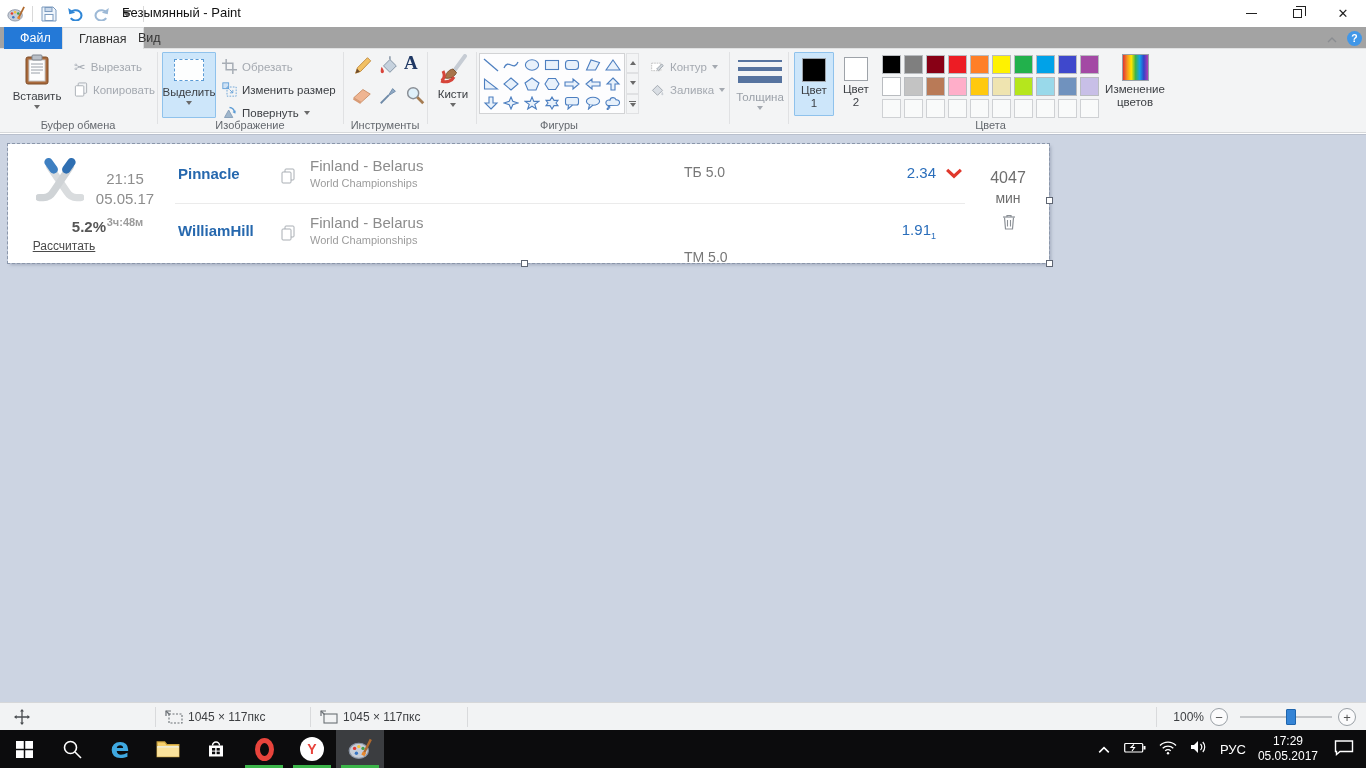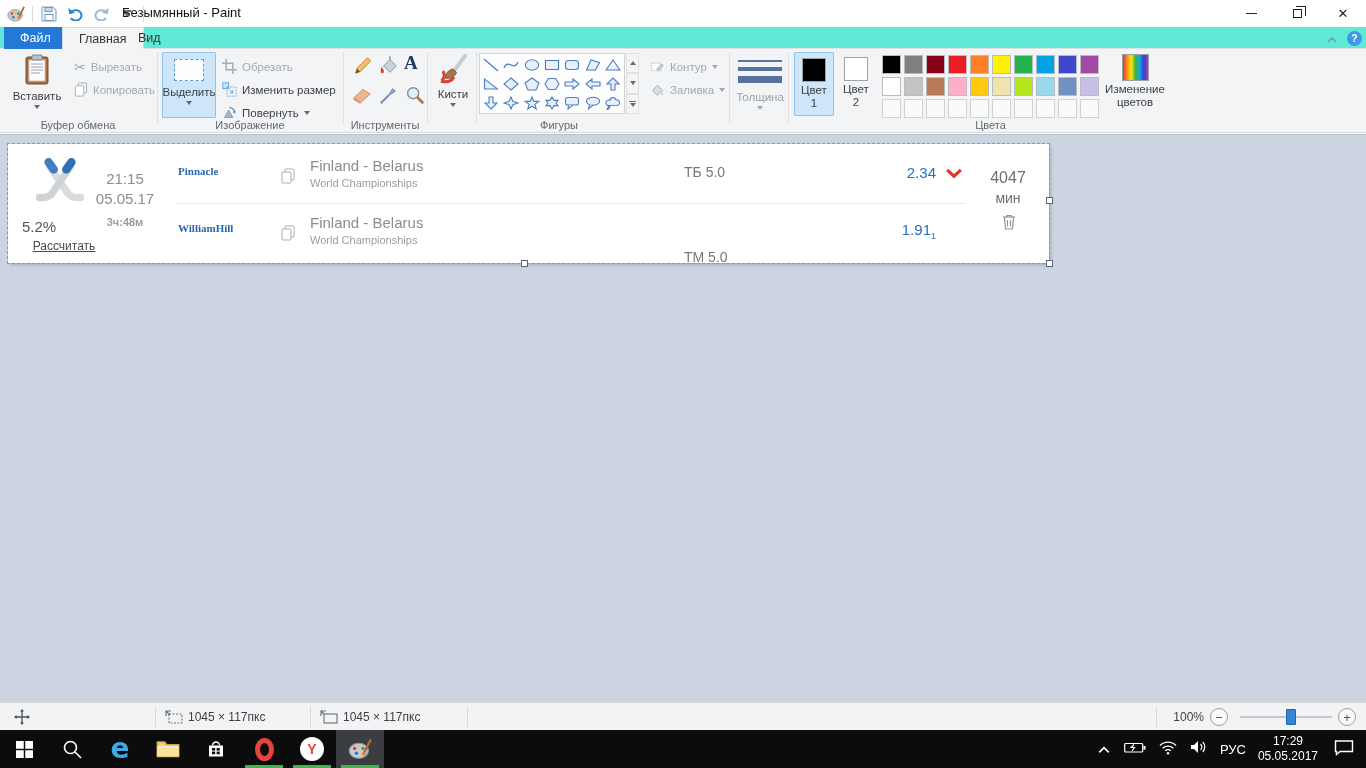--- a/index.html
+++ b/index.html
@@ -13,21 +13,21 @@
   .qat { position:absolute; left:6px; top:0; height:27px; display:flex; align-items:center; gap:6px; }
   .qat .sep { width:1px; height:16px; background:#d9d9d9; }
   .qat-btn { width:20px; height:20px; display:flex; align-items:center; justify-content:center; }
   .title-text { position:absolute; left:122px; top:5px; font-size:13px; color:#111; }
   .winbtn { position:absolute; top:0; width:46px; height:27px; display:flex; align-items:center; justify-content:center; color:#222; font-size:13px; }
   .restore-glyph { width:9px; height:9px; border:1px solid #222; position:relative; background:#fff; }
   .restore-glyph:before { content:""; position:absolute; left:2px; top:-4px; width:9px; height:9px; border:1px solid #222; border-bottom:none; border-left:none; }
   .caret { width:0; height:0; border-left:3.5px solid transparent; border-right:3.5px solid transparent; border-top:4px solid #6a6a6a; display:inline-block; }
 
   
-  .tabrow { position:absolute; left:0; top:27px; width:1366px; height:22px; background:#5eead4; border-bottom:1px solid #e0e1e2; }
+  .tabrow { position:absolute; left:0; top:27px; width:1366px; height:22px; background:#a3a3a3; border-bottom:1px solid #e0e1e2; }
   .tab { position:absolute; top:0; height:22px; padding:0 16px; font-size:12.5px; color:#333; display:flex; align-items:center; }
   .tab-file { left:4px; background:#2479d7; color:#fff; }
   .tab-home { left:62px; background:#f3f4f5; border:1px solid #dadbdc; border-bottom:1px solid #f3f4f5; height:23px; }
   .tab-view { left:122px; }
   .tab-extras { position:absolute; right:4px; top:0; height:22px; display:flex; align-items:center; gap:10px; }
   .help-circle { width:15px; height:15px; border-radius:50%; background:#4197e8; color:#fff; font-size:10.5px; font-weight:bold; display:flex; align-items:center; justify-content:center; }
 
   
   .ribbon { position:absolute; left:0; top:49px; width:1366px; height:84px; background:#f3f4f5; border-bottom:1px solid #d7d9db; }
   .grp-label { position:absolute; top:70px; font-size:11px; color:#64686e; text-align:center; }
@@ -50,21 +50,21 @@
   .colbtn-swatch { width:24px; height:24px; border:1px solid #9ea3a9; }
   .size-lines { display:flex; flex-direction:column; gap:5px; width:44px; margin-top:8px; }
   .rainbow { width:27px; height:27px; border:1px solid #98a0a8; background:linear-gradient(90deg,#e03333,#f69220,#ffe600,#3cb44a,#12a5e8,#3342c8,#b43cb4); }
 
   
   .workspace { position:absolute; left:0; top:134px; width:1366px; height:568px; background:#ccd4e2; border-top:1px solid #b9c0cd; }
   .canvas { position:absolute; left:8px; top:9px; width:1041px; height:119px; background:#ffffff; outline:1px dashed #8b97ab; box-shadow:2px 2px 3px rgba(90,100,125,.35); }
   .handle { position:absolute; width:7px; height:7px; background:#fff; border:1px solid #5f6673; }
   .cw { position:absolute; white-space:nowrap; }
   .gray-lg { color:#8d8d8d; font-size:15px; }
-  .bk { color:#2668ae; font-weight:bold; font-size:11px;font-family:Liberation Serif, serif; }
+  .bk { color:#2668ae; font-weight:bold; font-size:15px; }
   .odds { color:#2a6ebb; font-size:15px; }
 
   
   .statusbar { position:absolute; left:0; top:702px; width:1366px; height:28px; background:#f2f3f4; border-top:1px solid #d6d7d9; font-size:12px; color:#3d3f42; }
   .sb-div { position:absolute; top:4px; width:1px; height:20px; background:#d9dadc; }
   .zoom-circle { position:absolute; top:5px; width:18px; height:18px; border-radius:50%; border:1px solid #9aa0a6; color:#555; display:flex; align-items:center; justify-content:center; font-size:13px; line-height:1; background:#fbfbfc; }
   .zoom-track { position:absolute; left:1240px; top:13px; width:92px; height:2px; background:#c5c7ca; }
   .zoom-thumb { position:absolute; left:1286px; top:6px; width:10px; height:16px; background:#3584d6; border:1px solid #1f65ad; border-radius:1px; }
 
   
@@ -461,21 +461,21 @@
 
   <div class="workspace">
     <div class="canvas">
 
       <svg class="cw" style="left:28px; top:14px;" width="48" height="50" viewBox="0 0 46 48">
         <path d="M13,8 L30,33 q3,5 9,5 l4,0" stroke="#d9dcde" stroke-width="7" fill="none" stroke-linecap="round"></path>
         <path d="M33,8 L16,33 q-3,5 -9,5 l-4,0" stroke="#cfd3d6" stroke-width="7" fill="none" stroke-linecap="round"></path>
         <path d="M12,4 l5,7" stroke="#3e7fc1" stroke-width="8" stroke-linecap="round"></path>
         <path d="M34,4 l-5,7" stroke="#2f6fb2" stroke-width="8" stroke-linecap="round"></path>
       </svg>
-      <div class="cw" style="left:14px; top:74px; width:84px; text-align:left; font-weight:normal; font-size:15px; color:#565656;">5.2%</div>
+      <div class="cw" style="left:14px; top:74px; width:84px; text-align:right; font-weight:bold; font-size:15px; color:#565656;">5.2%</div>
       <div class="cw" style="left:14px; top:95px; width:84px; text-align:center; font-size:12px; color:#4a4a4a; text-decoration:underline;">Рассчитать</div>
 
       <div class="cw gray-lg" style="left:86px; top:26px; width:62px; text-align:center;">21:15</div>
       <div class="cw gray-lg" style="left:82px; top:46px; width:70px; text-align:center;">05.05.17</div>
       <div class="cw" style="left:86px; top:72px; width:62px; text-align:center; font-size:11px; font-weight:bold; color:#9b9b9b;">3ч:48м</div>
 
       <div class="cw" style="left:167px; top:59px; width:790px; height:1px; background:#ebebeb;"></div>
 
       <div class="cw bk" style="left:170px; top:21px;">Pinnacle</div>
       <svg class="cw" style="left:273px; top:24px;" width="14" height="16" viewBox="0 0 14 16">

